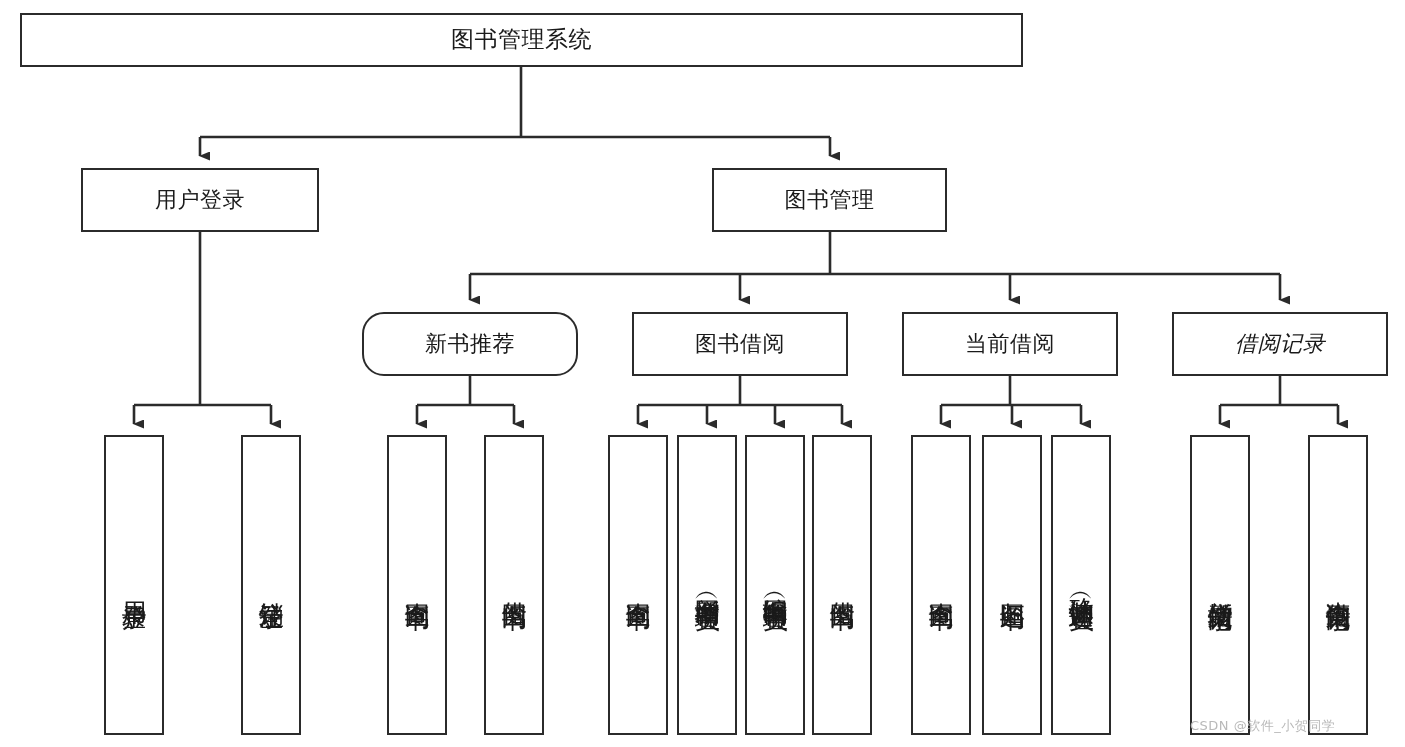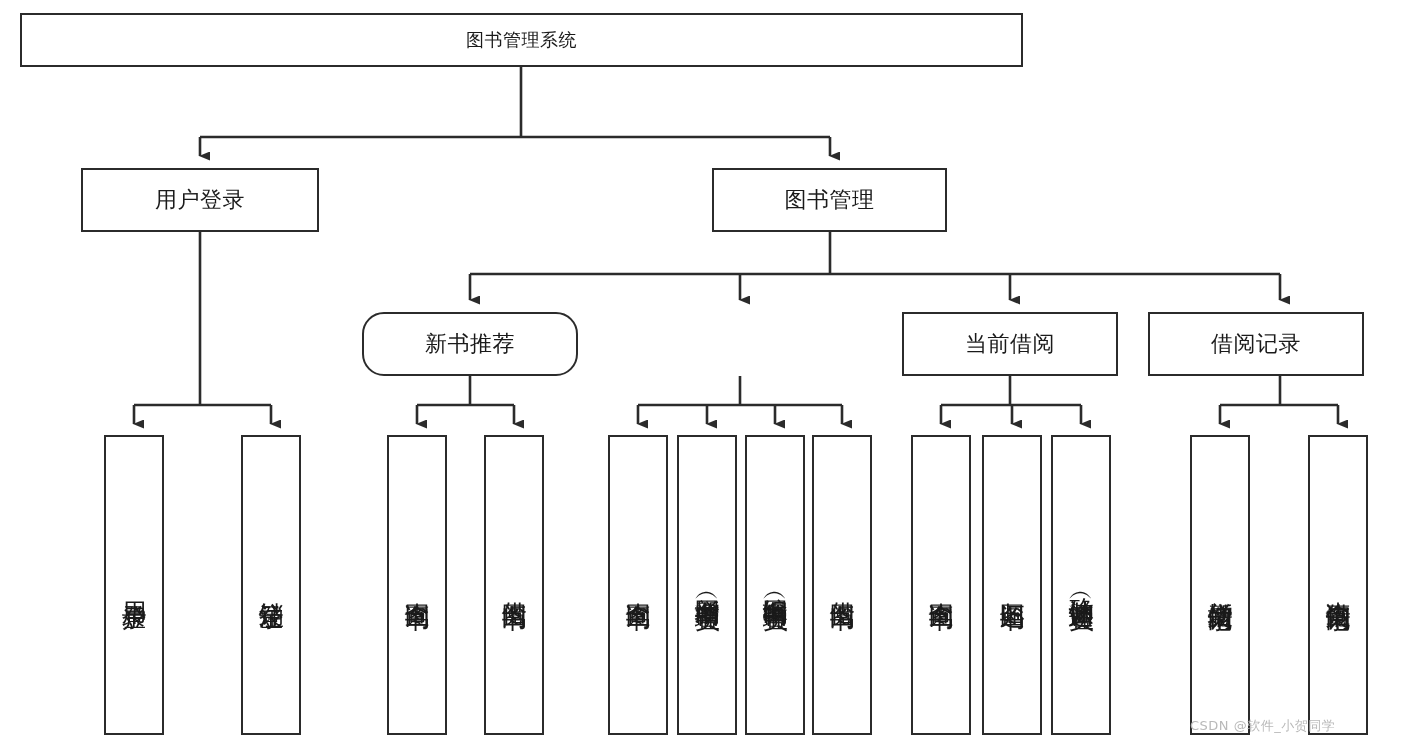--- a/index.html
+++ b/index.html
@@ -36,21 +36,21 @@
     justify-content: center;
     overflow: hidden;
   }
   .node-label {
     color: #1a1a1a;
     line-height: 1.18;
     white-space: nowrap;
     text-align: center;
     letter-spacing: 0.5px;
   }
-  .level-0 .node-label { font-size: 18px; text-align: right; }
+  .level-0 .node-label { font-size: 23px; text-align: right; }
   .level-1 .node-label { font-size: 22px; }
   .level-2 .node-label { font-size: 22px; }
   .leaf .node-label {
     writing-mode: vertical-rl;
     text-orientation: upright;
     font-size: 25px;
     line-height: 1.02;
     letter-spacing: 1.5px;
     white-space: normal;
   }
@@ -138,24 +138,27 @@
   <div class="node-box level-1" style="left:81px; top:168px; width:238px; height:64px;">
     <span class="node-label">用户登录</span>
   </div>
   <div class="node-box level-1" style="left:712px; top:168px; width:235px; height:64px;">
     <span class="node-label">图书管理</span>
   </div>
 
   <div class="node-box level-2" style="left:362px; top:312px; width:216px; height:64px;border-radius:22px;">
     <span class="node-label">新书推荐</span>
   </div>
+  <div class="node-box level-2" style="left:632px; top:312px; width:216px; height:64px;">
+    <span class="node-label">图书借阅</span>
+  </div>
   <div class="node-box level-2" style="left:902px; top:312px; width:216px; height:64px;">
     <span class="node-label">当前借阅</span>
   </div>
-  <div class="node-box level-2" style="left:1148px; top:312px; width:216px; height:64px;">
+  <div class="node-box level-2" style="left:1172px; top:312px; width:216px; height:64px;font-style:italic;">
     <span class="node-label">借阅记录</span>
   </div>
 
   <div class="node-box leaf" style="left:104px; top:435px; width:60px; height:300px;">
     <span class="node-label">用户登录</span>
   </div>
   <div class="node-box leaf" style="left:241px; top:435px; width:60px; height:300px;">
     <span class="node-label">注销登录</span>
   </div>
   <div class="node-box leaf" style="left:387px; top:435px; width:60px; height:300px;">

